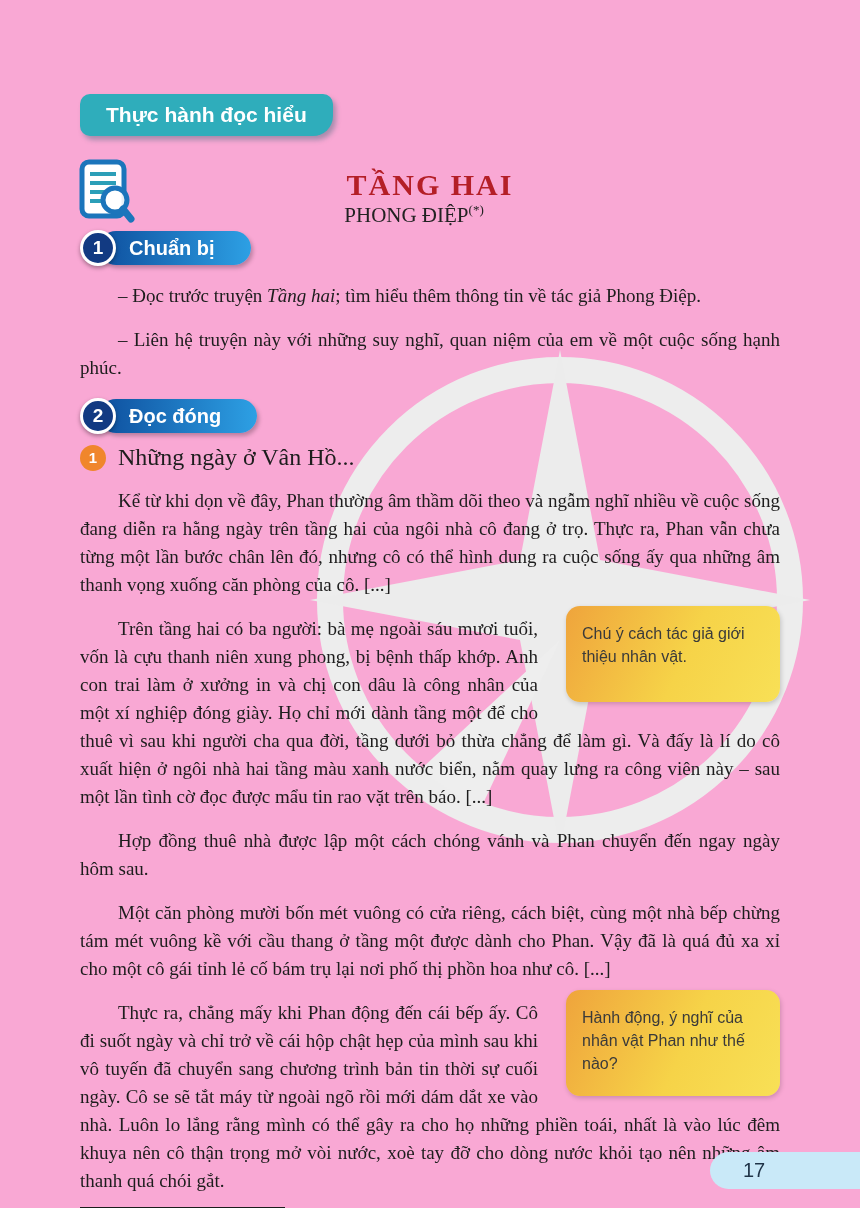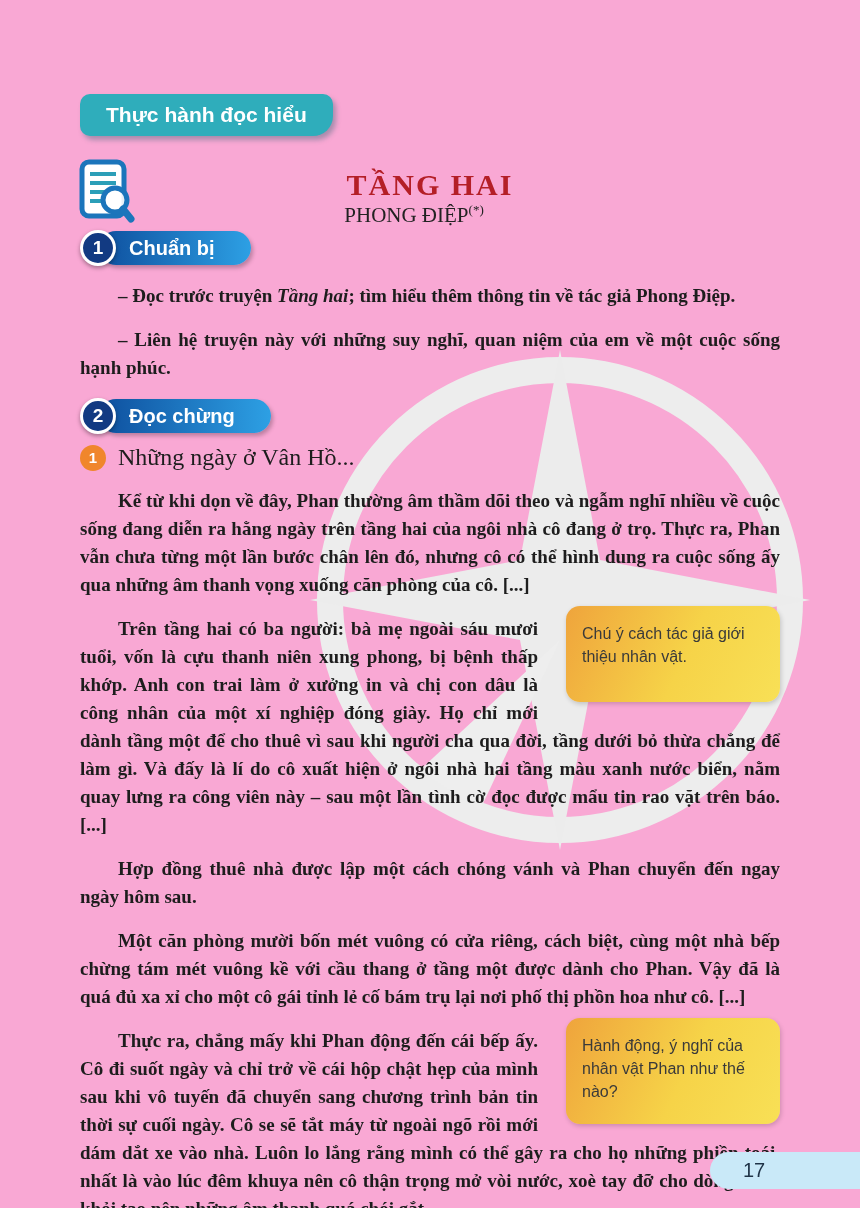--- a/index.html
+++ b/index.html
@@ -45,21 +45,21 @@
   }
   .badge-pill {
     margin-left:-17px; height:34px; line-height:34px; padding:0 36px 0 30px;
     border-radius:17px;
     background:linear-gradient(90deg,#0e4f9e,#2da0e4);
     color:#ffffff; font-family:"Liberation Sans",sans-serif; font-weight:bold; font-size:20px;
     box-shadow:2px 3px 4px rgba(0,0,0,0.25);
   }
 
   p.body {
-    margin:16px 0 3px; font-size:19px; line-height:28px; text-align:justify;font-weight:bold;
+    margin:16px 0 3px; font-size:19px; line-height:28px; text-align:justify;
   }
   p.ind { text-indent:38px; }
   p.body i { font-style:italic; }
 
   .marker { display:flex; align-items:center; margin:2px 0 6px; }
   .marker-circle {
     width:26px; height:26px; border-radius:50%; background:#f0862c; flex:none;
     color:#fff; font-family:"Liberation Sans",sans-serif; font-weight:bold; font-size:15px;
     display:flex; align-items:center; justify-content:center; margin-right:12px;
   }
@@ -126,21 +126,21 @@
     <div class="section-badge">
       <span class="badge-num">1</span>
       <span class="badge-pill">Chuẩn bị</span>
     </div>
 
     <p class="body ind"><span>– Đọc trước truyện </span><i>Tầng hai</i><span>; tìm hiểu thêm thông tin về tác giả Phong Điệp.</span></p>
     <p class="body ind">– Liên hệ truyện này với những suy nghĩ, quan niệm của em về một cuộc sống hạnh phúc.</p>
 
     <div class="section-badge" style="margin-top:16px;">
       <span class="badge-num">2</span>
-      <span class="badge-pill">Đọc chừng</span>
+      <span class="badge-pill">Đọc đóng</span>
     </div>
 
     <div class="marker">
       <span class="marker-circle">1</span>
       <span class="marker-text">Những ngày ở Vân Hồ...</span>
     </div>
 
     <p class="body ind">Kể từ khi dọn về đây, Phan thường âm thầm dõi theo và ngẫm nghĩ nhiều về cuộc sống đang diễn ra hằng ngày trên tầng hai của ngôi nhà cô đang ở trọ. Thực ra, Phan vẫn chưa từng một lần bước chân lên đó, nhưng cô có thể hình dung ra cuộc sống ấy qua những âm thanh vọng xuống căn phòng của cô. [...]</p>
 
     <div class="callout c1">

